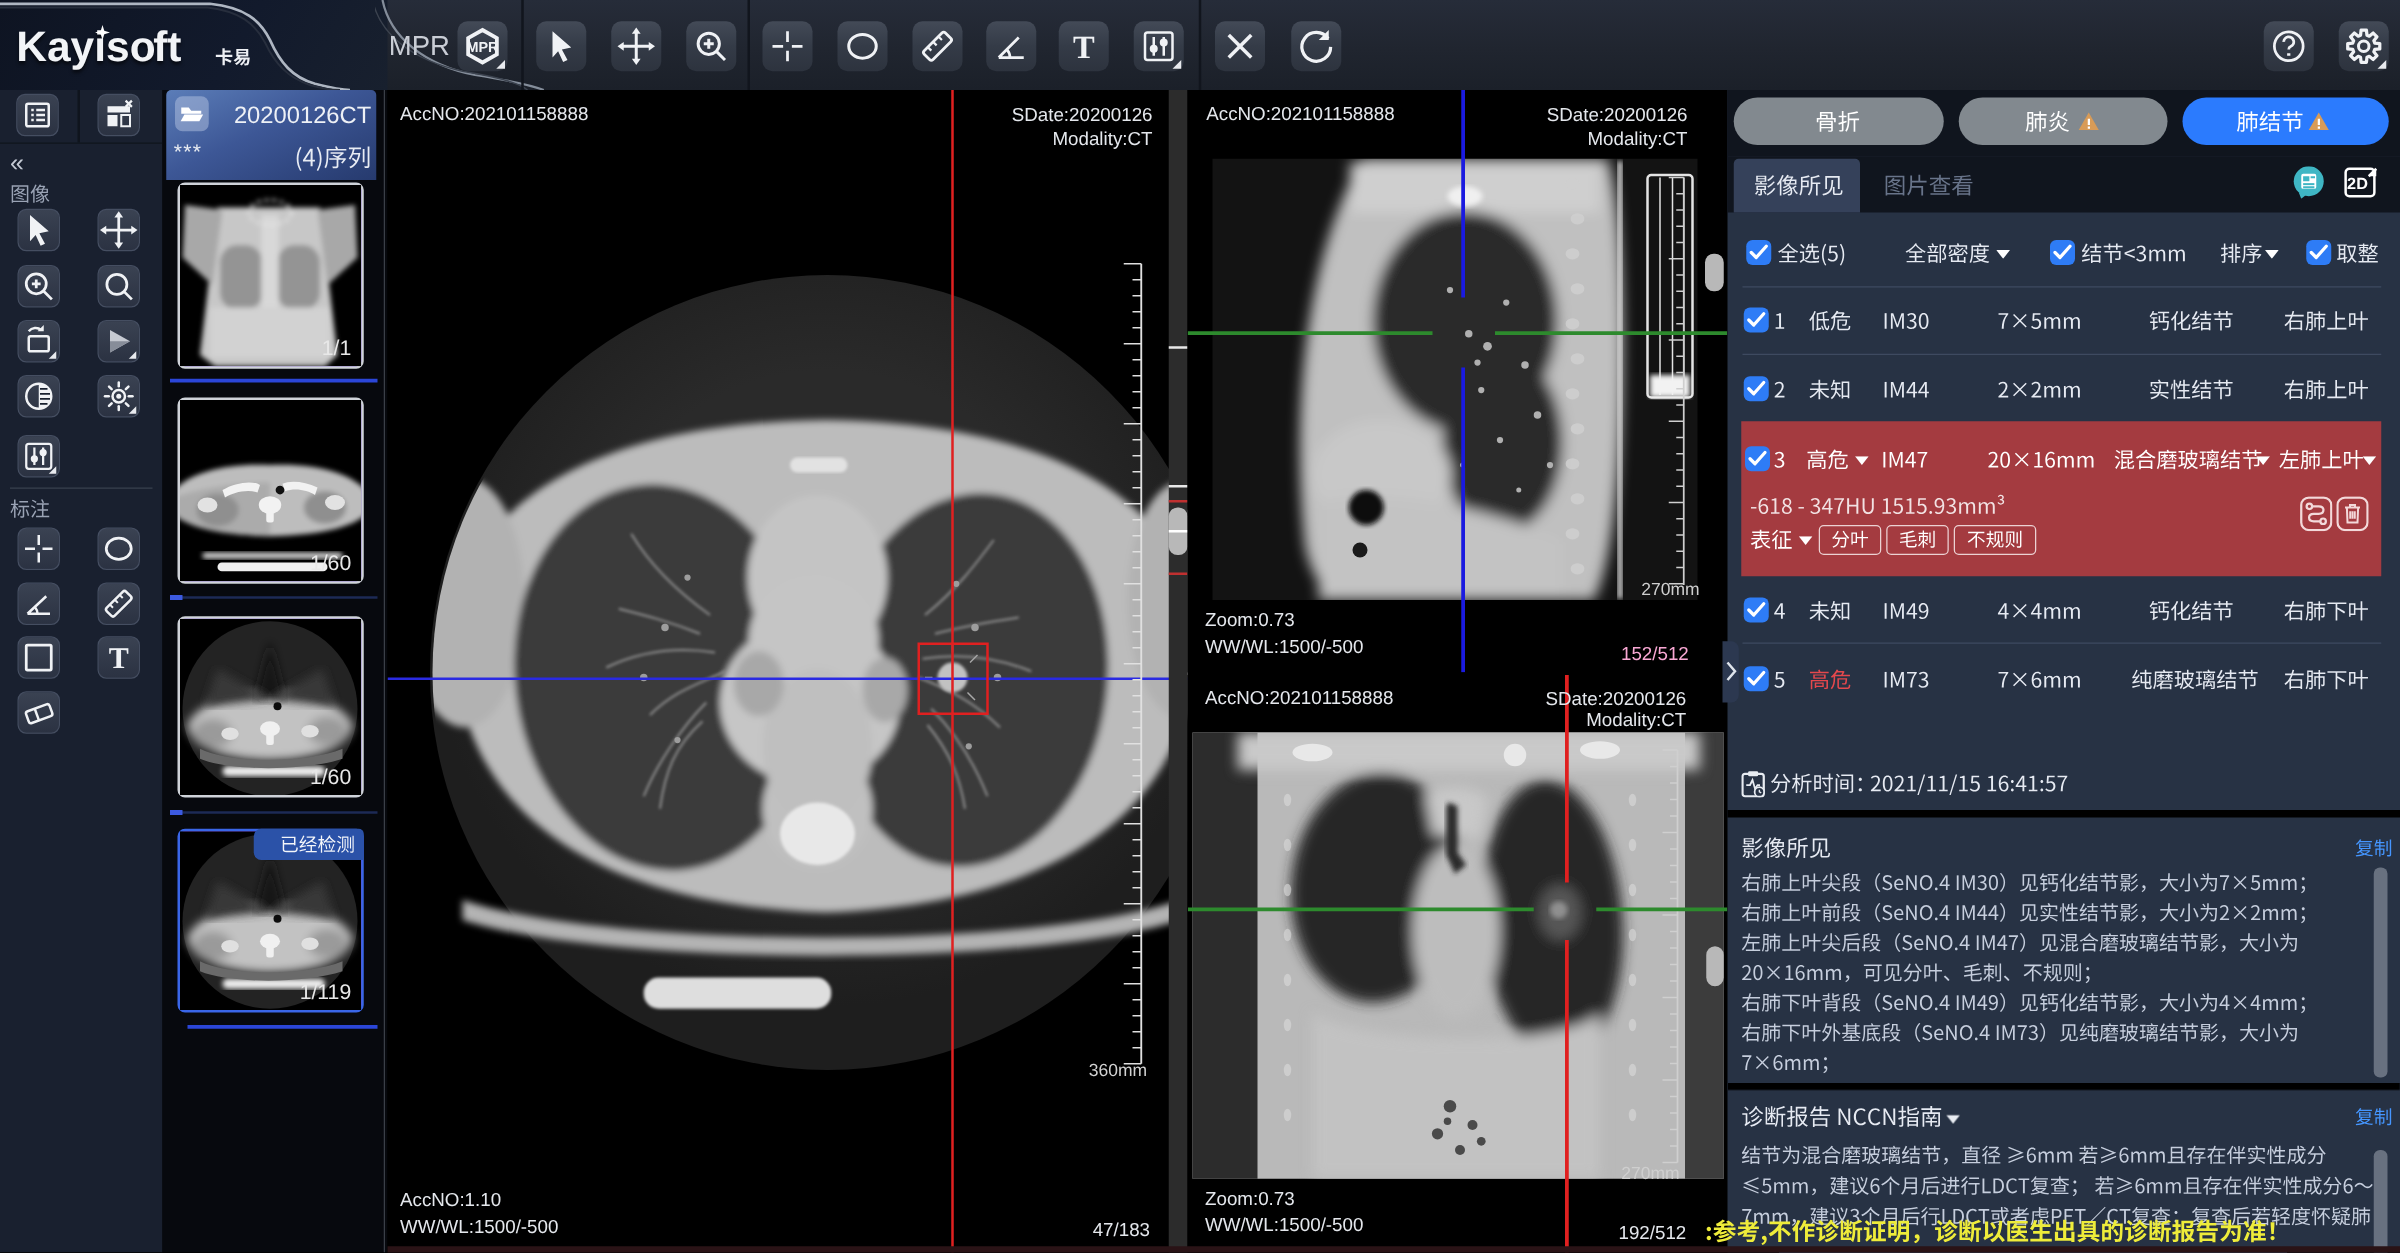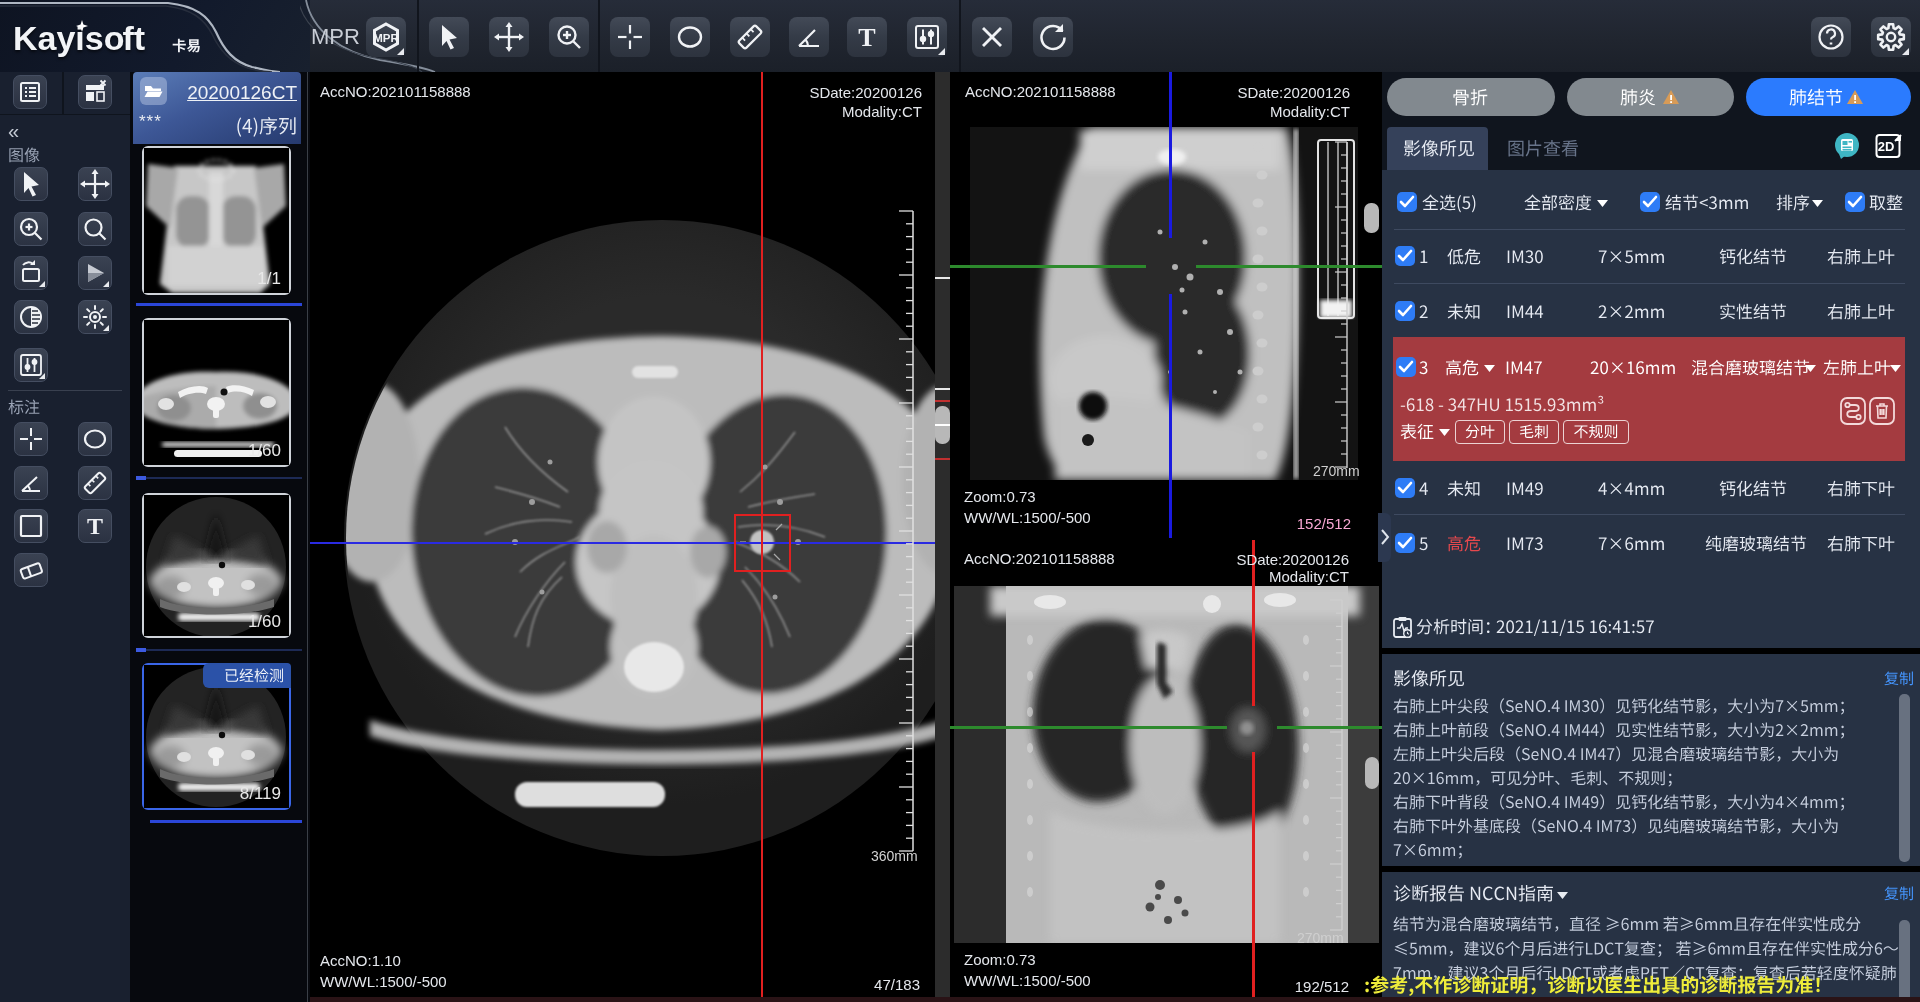--- a/index.html
+++ b/index.html
@@ -240,21 +240,21 @@
       </svg></div>
 <div id="thumbcol" class="abs"></div>
 <div class="abs" style="left:307px;top:72px;width:1px;height:930px;background:#3a3f47;"></div>
 <div class="abs" style="left:133px;top:72px;width:168px;height:72px;border-radius:4px 4px 0 0;
 background:linear-gradient(155deg,#5b7db8 0%,#3d5796 45%,#263a6e 100%);"></div>
 <div class="abs" style="left:140px;top:77px;width:27px;height:28px;border-radius:6px;background:rgba(190,205,230,.45);">
 <svg width="27" height="28">
         <path d="M5 9 L11 9 L13 11.5 L21 11.5 L21 14 L5 14 Z" fill="#fff"></path>
         <path d="M4.5 20 L7.5 14.5 L22.5 14.5 L19.5 20 Z" fill="#fff"></path>
       </svg></div>
-<div class="abs" style="left:175px;top:82px;width:122px;text-align:right;font-size:19px;color:#eef1f6;text-decoration:underline;">20200126CT</div>
+<div class="abs" style="left:175px;top:82px;width:122px;text-align:right;font-size:19px;color:#eef1f6;">20200126CT</div>
 <div class="abs" style="left:139px;top:112px;font-size:17px;color:#e8ecf2;letter-spacing:1px;">***</div>
 <div class="thumb abs" style="top:146px;height:149px;"><svg width="145" height="145">
 <defs>
           <filter id="b2">
             <feGaussianBlur stdDeviation="2"></feGaussianBlur>
           </filter>
           <filter id="b4">
             <feGaussianBlur stdDeviation="4"></feGaussianBlur>
           </filter>
         </defs>
@@ -329,21 +329,21 @@
 <path d="M114 40 L72 64 L124 70 Z" fill="#383838" filter="url(#b4)"></path>
 <g fill="#f0f0f0">
           <ellipse cx="72" cy="88" rx="8" ry="6"></ellipse>
           <rect x="69" y="92" width="6" height="9" rx="2"></rect>
 <ellipse cx="40" cy="92" rx="7" ry="5" fill="#e0e0e0"></ellipse>
           <ellipse cx="104" cy="90" rx="7" ry="5" fill="#e0e0e0"></ellipse>
 <circle cx="78" cy="70" r="3.2" fill="#0c0c0c"></circle>
         </g>
 <rect x="34" y="118" width="82" height="8" rx="4" fill="#ededed" filter="url(#b2)"></rect>
 <path d="M16 104 C40 116 100 116 130 104 L130 112 C100 122 40 122 16 112 Z" fill="#6a6a6a"></path>
-</svg><div class="tlabel">8/119</div><div class="abs" style="right:-2px;top:-2px;width:88px;height:25px;background:#2b52a8;border-radius:6px 4px 0 6px;"></div></div>
+</svg><div class="tlabel">1/119</div><div class="abs" style="right:-2px;top:-2px;width:88px;height:25px;background:#2b52a8;border-radius:6px 4px 0 6px;"></div></div>
 <div class="abs" style="left:150px;top:820px;width:152px;height:3px;background:#2b46d8;"></div>
 <div class="abs" style="left:310px;top:72px;width:640px;height:930px;background:#000;">
 <svg width="640" height="930">
 <defs>
 <filter id="mb3">
             <feGaussianBlur stdDeviation="3"></feGaussianBlur>
           </filter>
 <filter id="mb6">
             <feGaussianBlur stdDeviation="6"></feGaussianBlur>
           </filter>

